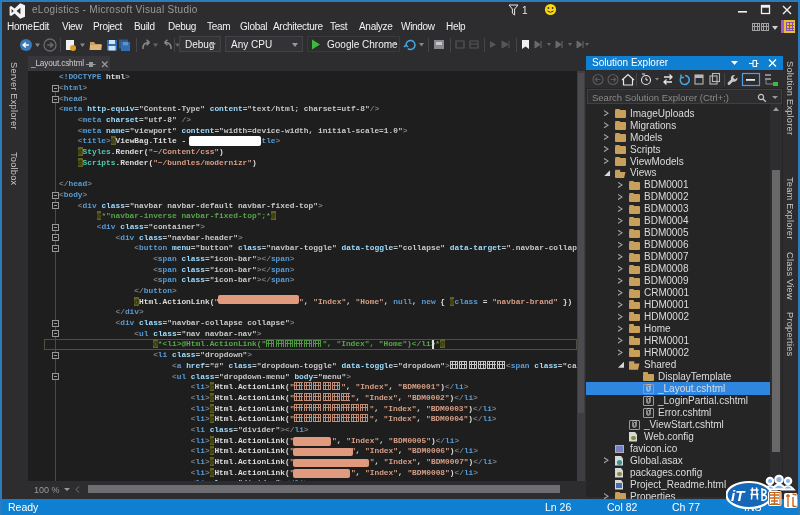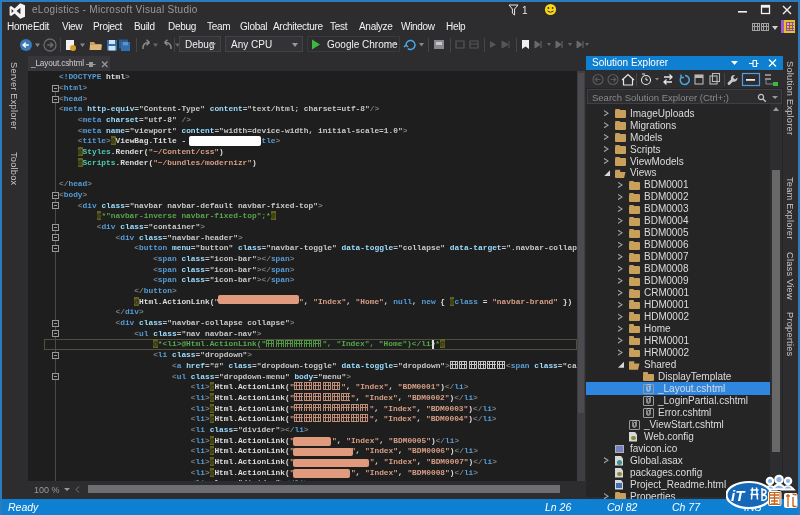--- a/index.html
+++ b/index.html
@@ -93,21 +93,21 @@
 .hico::after { content:""; position:absolute; left:1px; top:3.5px; width:6px; height:5px;
   background:#3f6fb5; }
 #setreescroll { position:absolute; left:770px; top:104px; width:12px; height:393px; background:#2d2d30; z-index:5; }
 #setreethumb { position:absolute; left:2px; top:66px; width:8px; height:282px; background:#686868; }
 
 #rstrip { position:absolute; left:783px; top:56px; width:15px; height:441px; background:#2d2d30; z-index:6; }
 #rstrip .vtxt { left:2px; }
 
 #status { position:absolute; left:0; top:499px; width:800px; height:16px; background:#0e7fd1;
   color:#ffffff; font-size:10.5px; z-index:10; }
-#status span { position:absolute; top:2px;font-style:italic; }
+#status span { position:absolute; top:2px; }
 </style></head>
 <body>
 <div id="frame"></div>
 
 <div id="title">
   <svg class="abs" style="left:9px;top:3px" width="17" height="16" viewBox="0 0 17 16">
     <path fill="#f4f4f4" d="M11.2 0.3 L16 2.2 L16 13.8 L11.2 15.7 L5.6 10.4 L2.2 13 L0.6 12.2 L0.6 3.8 L2.2 3 L5.6 5.6 Z M2.6 6.1 L2.6 9.9 L4.7 8 Z M7.6 8 L11.4 11.3 L11.4 4.7 Z"></path>
   </svg>
   <span id="titletxt">eLogistics - Microsoft Visual Studio</span>
   <svg class="abs" style="left:508px;top:4px" width="24" height="12" viewBox="0 0 24 12">

